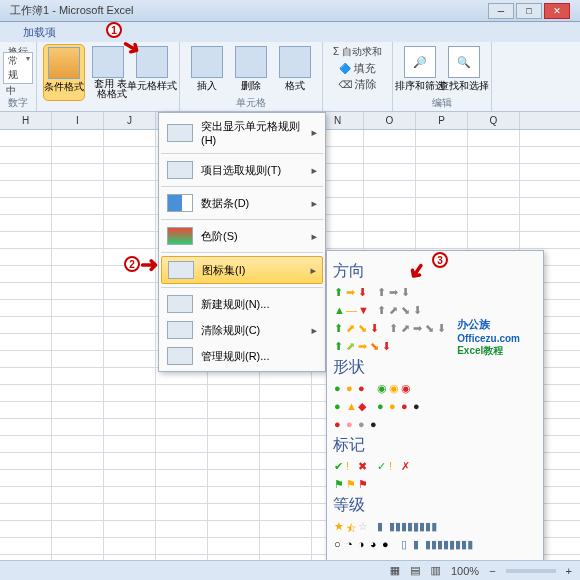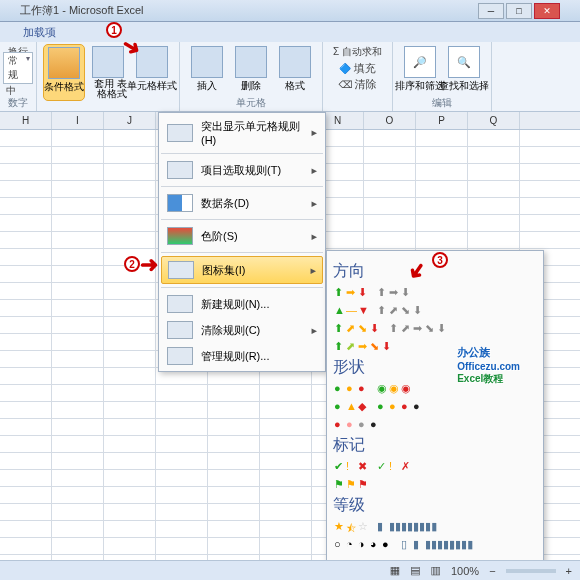--- a/index.html
+++ b/index.html
@@ -1,17 +1,17 @@
 <!DOCTYPE html>
 <html><head>
 <meta charset="utf-8">
 <style>
 *{box-sizing:border-box;margin:0;padding:0;font-family:"Microsoft YaHei",SimSun,sans-serif;font-size:11px}
 body{background:#fff;width:580px;height:580px;overflow:hidden;position:relative}
-.titlebar{background:linear-gradient(#dce7f5,#c5d8ec);height:22px;display:flex;align-items:center;padding:0 20px;border-bottom:1px solid #8ba0bc}
+.titlebar{background:linear-gradient(#dce7f5,#c5d8ec);height:22px;display:flex;align-items:center;padding:0 10px;border-bottom:1px solid #8ba0bc}
 .titlebar .title{flex:1;color:#3b3b3b}
 .winbtns{display:flex;gap:2px}
 .winbtn{width:26px;height:16px;background:#dde7f2;border:1px solid #9ab;display:flex;align-items:center;justify-content:center;font-size:9px}
 .winbtn.close{background:#d9544f;color:#fff;border-color:#b23}
 .tabstrip{background:#dce7f5;height:20px;padding-left:15px;display:flex;align-items:end}
 .ribtab{padding:2px 8px;color:#3b5998}
 .ribbon{background:#eef3fa;height:70px;border-bottom:1px solid #b5c5d7;display:flex}
 .rgroup{border-right:1px solid #c5d2e0;padding:2px 6px 0;display:flex;flex-direction:column;align-items:center;position:relative}
 .rgroup .glabel{position:absolute;bottom:1px;left:0;right:0;text-align:center;color:#6a7a8c;font-size:10px}
 .bigbtn{display:flex;flex-direction:column;align-items:center;width:42px;padding:2px;cursor:pointer}
@@ -35,21 +35,21 @@
 .ddicon{width:26px;height:18px;background:#e0e8f2;border:1px solid #9ab;flex-shrink:0}
 .sep{height:1px;background:#d0d6de;margin:3px 0}
 .subarrow{margin-left:auto;color:#555}
 .dd2{left:326px;top:250px;width:218px;padding:6px}
 .sect{color:#3b5998;font-size:16px;margin:4px 0 3px}
 .iconsrow{display:flex;gap:6px;margin-bottom:5px}
 .iset{display:flex;gap:1px;padding:1px;cursor:pointer}
 .ic{width:11px;height:11px;display:inline-block}
 .callout{position:absolute;width:16px;height:16px;border-radius:50%;background:#fff;border:2px solid #c00;color:#c00;font-weight:bold;text-align:center;line-height:13px;font-size:10px}
 .redarrow{position:absolute;color:#c00;font-size:22px;font-weight:bold}
-.watermark{position:absolute;right:60px;top:340px;font-size:18px;font-weight:bold;color:#1560bd;text-shadow:1px 1px #fff;pointer-events:none}
+.watermark{position:absolute;right:60px;top:312px;font-size:18px;font-weight:bold;color:#1560bd;text-shadow:1px 1px #fff;pointer-events:none}
 .watermark small{display:block;font-size:10px;color:#1560bd;font-weight:bold}
 .statusbar{position:absolute;bottom:0;left:0;right:0;height:20px;background:#dce7f5;border-top:1px solid #b5c5d7;display:flex;align-items:center;justify-content:flex-end;gap:10px;padding:0 8px;font-size:10px;color:#444}
 </style>
 </head>
 <body>
 
 <div class="titlebar">
   <span class="title">工作簿1 - Microsoft Excel</span>
   <div class="winbtns">
     <div class="winbtn">─</div>

